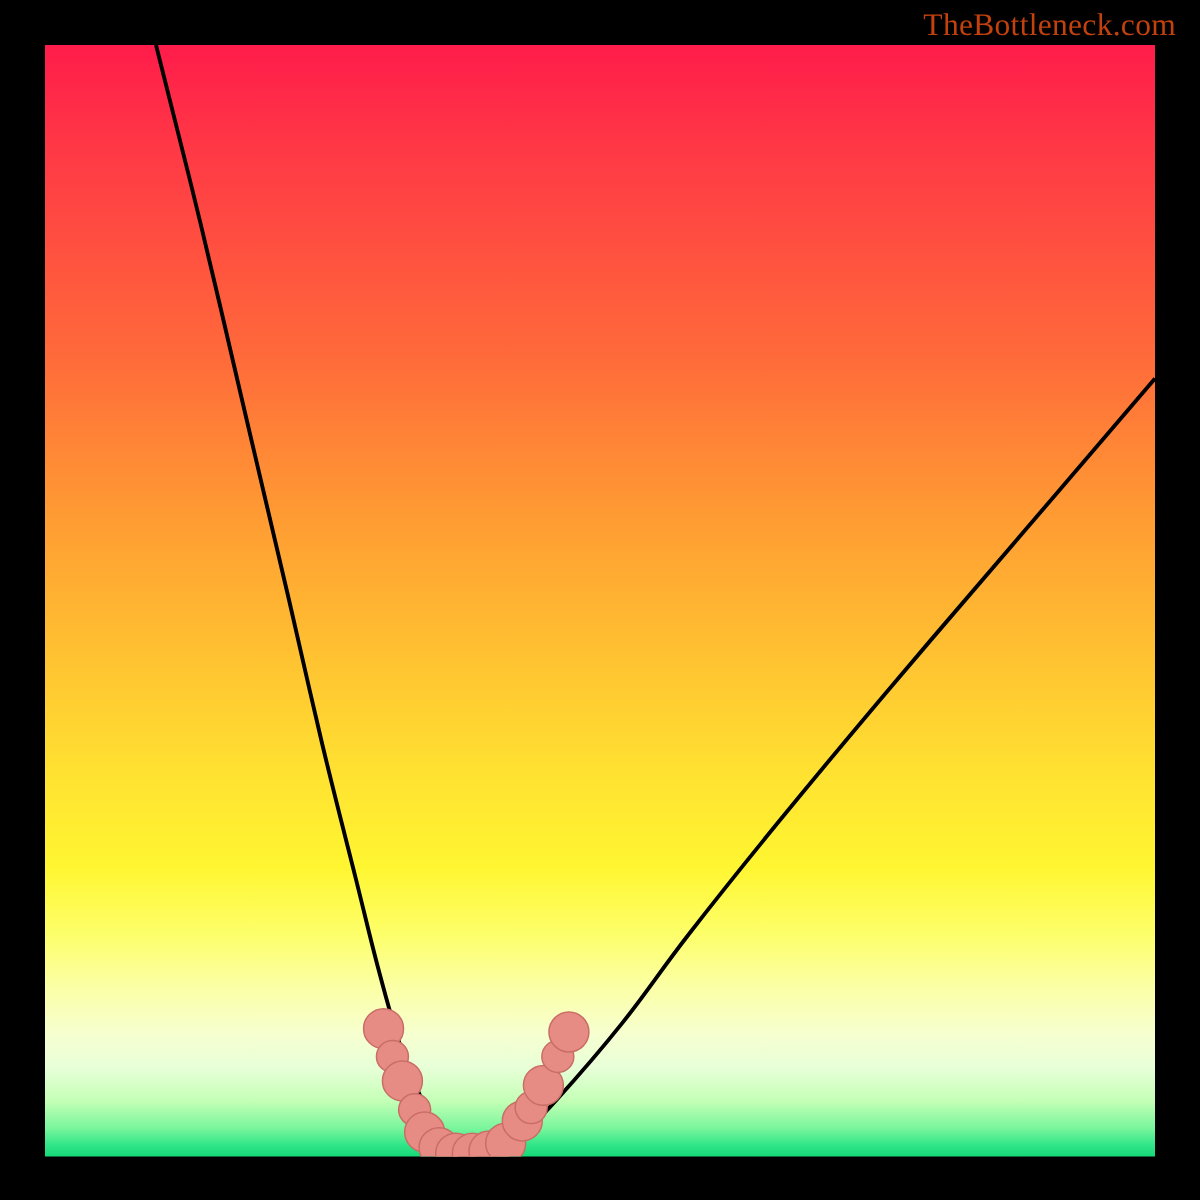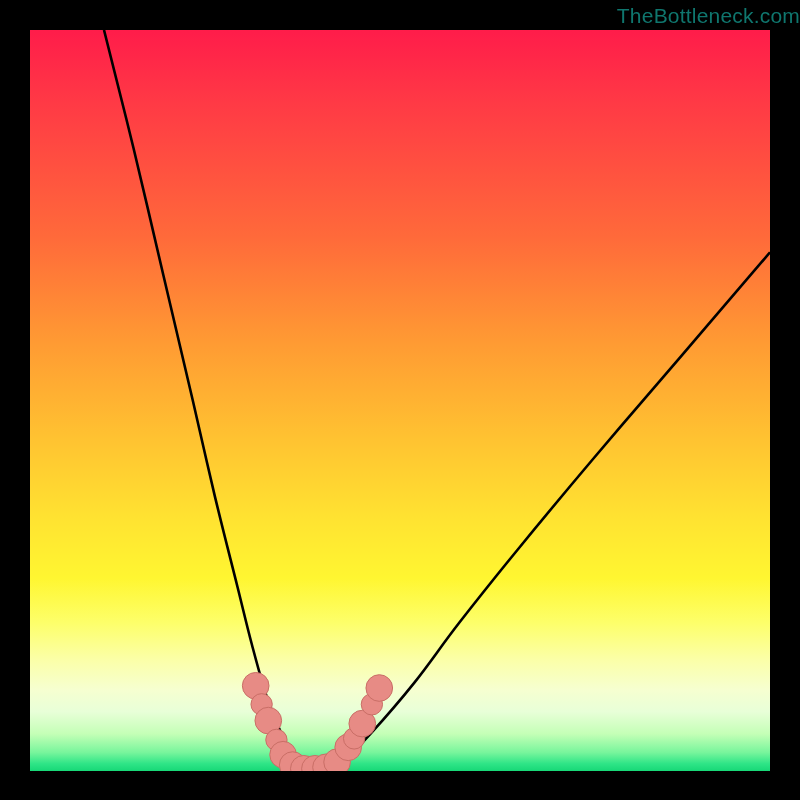--- a/index.html
+++ b/index.html
@@ -37,24 +37,24 @@
       #e8ffd8 92%,
       #c4ffb6 95%,
       #78f59c 97.5%,
       #2fe587 99%,
       #17d877 100%
     );
   }
   .watermark {
     position: absolute;
     top: 4px;
-    right: 0;
-    font-family: Liberation Sans, sans-serif;
+    right: 16px;
+    font-family: Liberation Serif, serif;
     font-size: 21px;
-    color: #0f766e;
+    color: #c2410c;
     letter-spacing: 0.2px;
     font-weight: 500;
   }
   svg.curve {
     position: absolute;
     left: 0;
     top: 0;
     width: 740px;
     height: 741px;
   }

